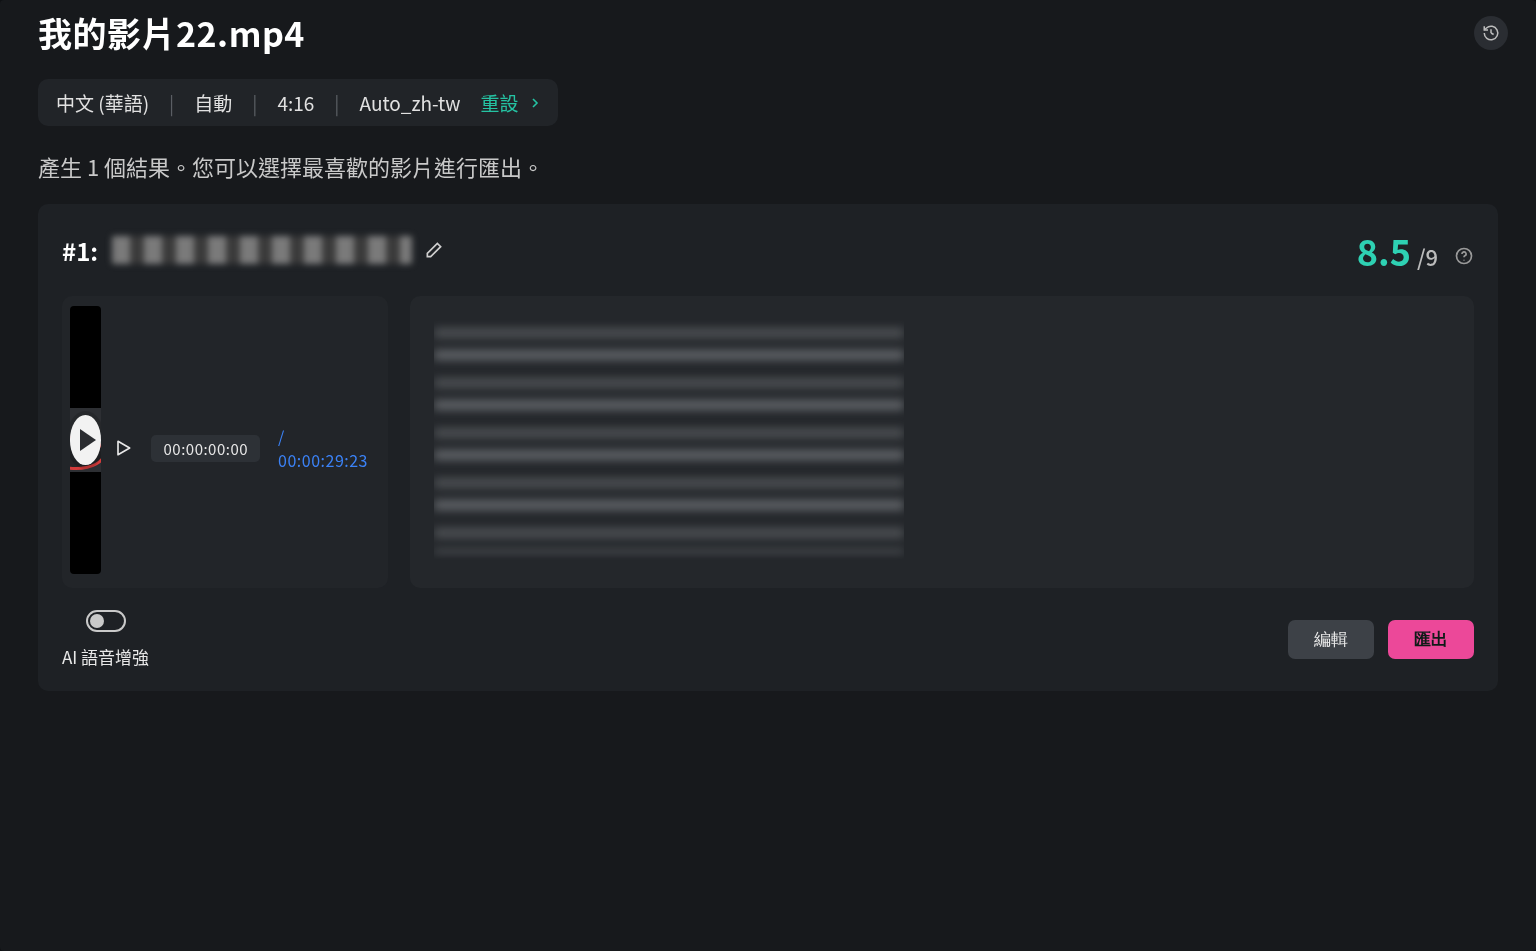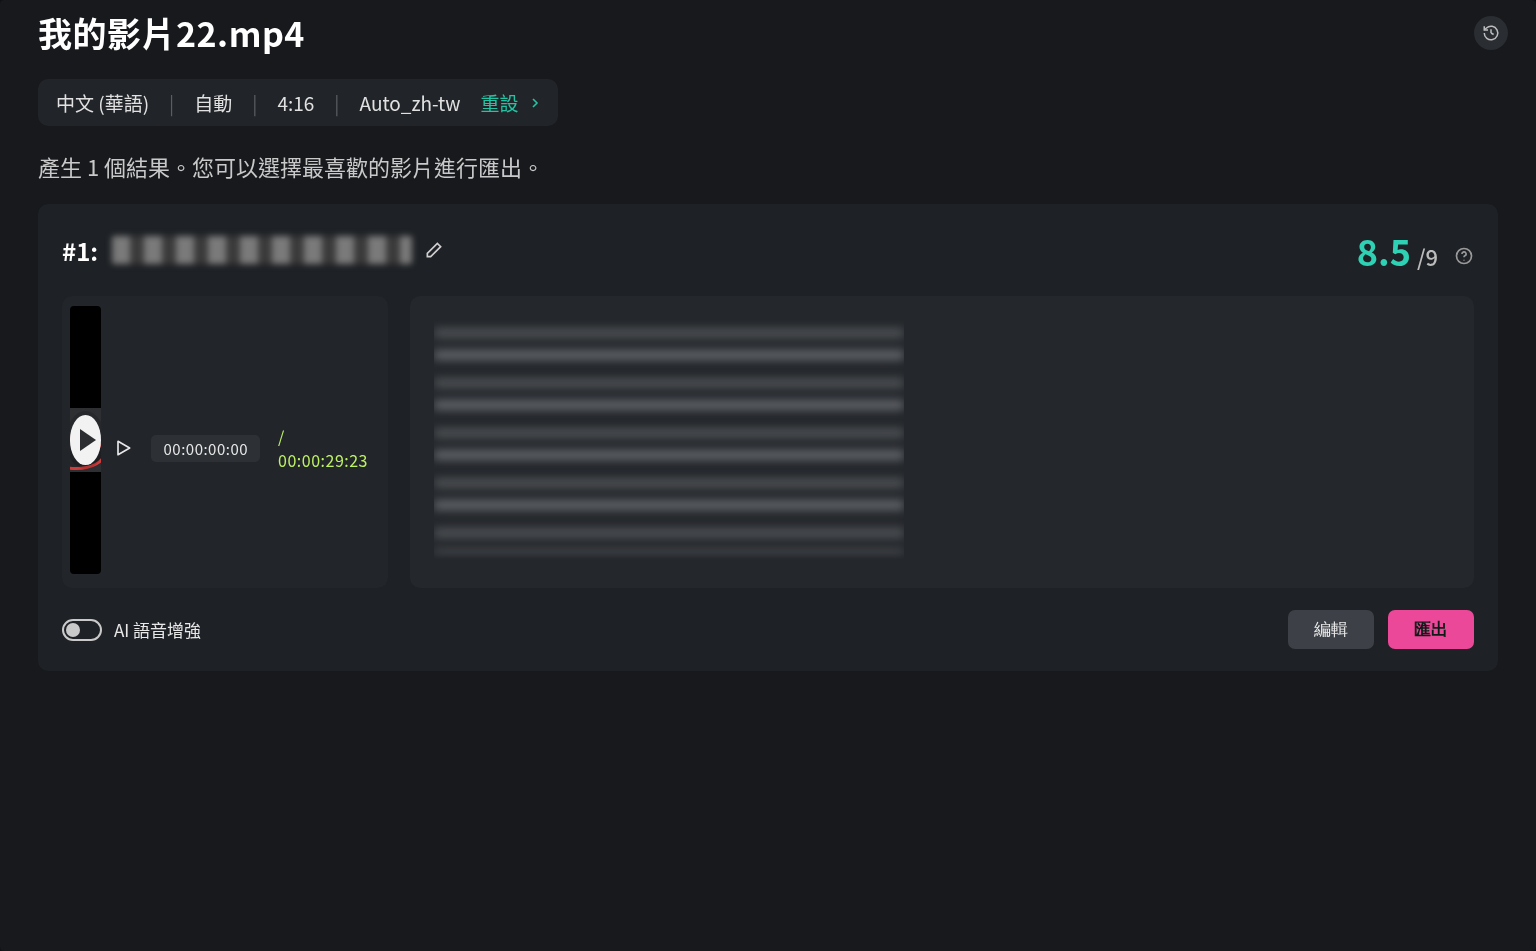--- a/index.html
+++ b/index.html
@@ -100,42 +100,42 @@
 
   .time-row {
     width: 100%; display: flex; align-items: center; gap: 18px; margin-top: 18px; padding: 0 12px;
     color: #e8e8e8; font-size: 16px;
   }
   .time-play { color: #e8e8e8; display:flex; cursor:pointer; }
   .time-cur {
     background: #2d3136; padding: 3px 12px; border-radius: 5px; letter-spacing: 0.5px;
     font-variant-numeric: tabular-nums; font-size: 15px;
   }
-  .time-dur { color: #bef264; letter-spacing: 0.5px; font-variant-numeric: tabular-nums; }
+  .time-dur { color: #3b82f6; letter-spacing: 0.5px; font-variant-numeric: tabular-nums; }
 
   .transcript-panel {
     flex: 1; background: #24272b; border-radius: 10px; padding: 24px;
     position: relative; overflow: hidden;
   }
   .transcript-blur {
     width: 470px; height: 240px;
     background:
       linear-gradient(0deg, rgba(36,39,43,0.0), rgba(36,39,43,0.0)),
       repeating-linear-gradient(0deg,
         #6d7075 0 10px, rgba(0,0,0,0) 10px 22px,
         #55585c 22px 32px, rgba(0,0,0,0) 32px 50px);
     filter: blur(5px);
     opacity: 0.85;
     mask-image: linear-gradient(180deg, #000 0%, #000 92%, transparent 100%);
   }
 
   .card-foot {
     display: flex; align-items: center; justify-content: space-between; margin-top: 22px;
   }
-  .toggle-wrap { display: flex; align-items: center; gap: 12px; color: #e8e8e8; font-size: 17px; cursor:pointer; }
+  .toggle-wrap { display: flex; align-items: center; gap: 12px; color: #e8e8e8; font-size: 17px; cursor:pointer;flex-direction:column; }
   .toggle {
     width: 40px; height: 22px; border-radius: 11px; border: 2px solid #c9c9c9;
     position: relative; background: transparent;
   }
   .toggle::after{
     content:""; position:absolute; left:2px; top:2px; width:14px; height:14px; border-radius:50%;
     background:#c9c9c9;
   }
   .btn-row { display: flex; gap: 14px; }
   .btn {

